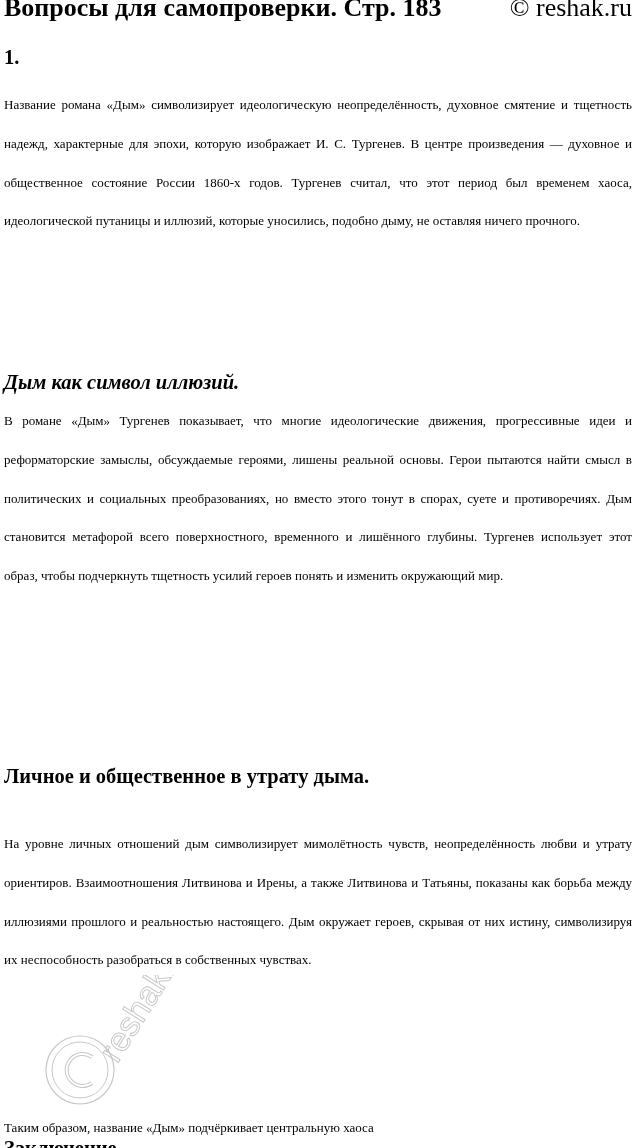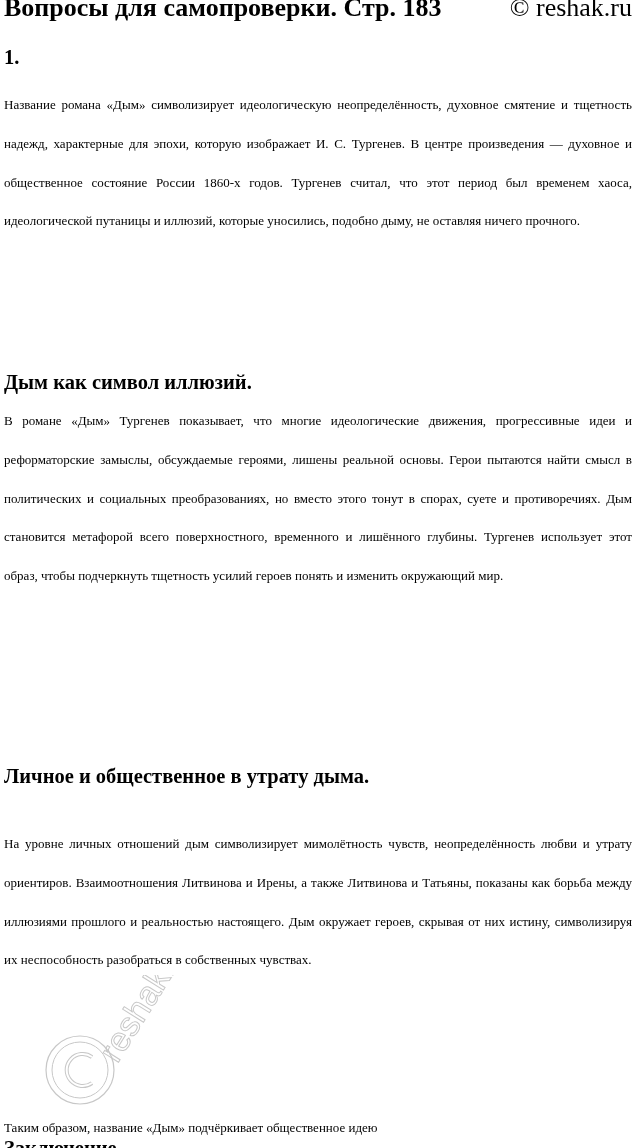--- a/index.html
+++ b/index.html
@@ -64,21 +64,21 @@
     .heading {
       position: absolute;
       left: 4px;
       font-size: 20.5px;
       font-weight: bold;
       line-height: 30px;
       white-space: nowrap;
       margin: 0;
     }
     .p1 { top: 86px; }
-    .h1 { top: 367px; }
+    .h1 { top: 367px; font-style: italic; }
     .p2 { top: 402px; }
     .h2 { top: 761px; }
     .p3 { top: 825px; }
     .watermark {
       position: absolute;
       left: 20px;
       top: 975px;
       width: 190px;
       height: 140px;
       pointer-events: none;
@@ -111,13 +111,13 @@
     <circle cx="60" cy="95" r="34" fill="none" stroke="#9a9a9a" stroke-width="1.2"></circle>
     <circle cx="60" cy="95" r="28" fill="none" stroke="#9a9a9a" stroke-width="1"></circle>
     <path d="M72 82 A16 16 0 1 0 72 108" fill="none" stroke="#9a9a9a" stroke-width="4"></path>
     <path d="M72 82 A16 16 0 1 0 72 108" fill="none" stroke="#ffffff" stroke-width="2"></path>
     <text x="70" y="60" transform="rotate(-58 110 50)" font-family="Liberation Sans, sans-serif" font-size="34" fill="none" stroke="#9a9a9a" stroke-width="1">reshak.ru</text>
   </svg>
 </div>
 
 <div style="position:absolute; left:4px; top:1147px; width:628px;"></div>
 
-<p class="para" style="top:1109px; line-height:38.8px;">Таким образом, название «Дым» подчёркивает общественное идею</p>
+<p class="para" style="top:1109px; line-height:38.8px;">Таким образом, название «Дым» подчёркивает центральную хаоса</p>
 
 </body></html>

